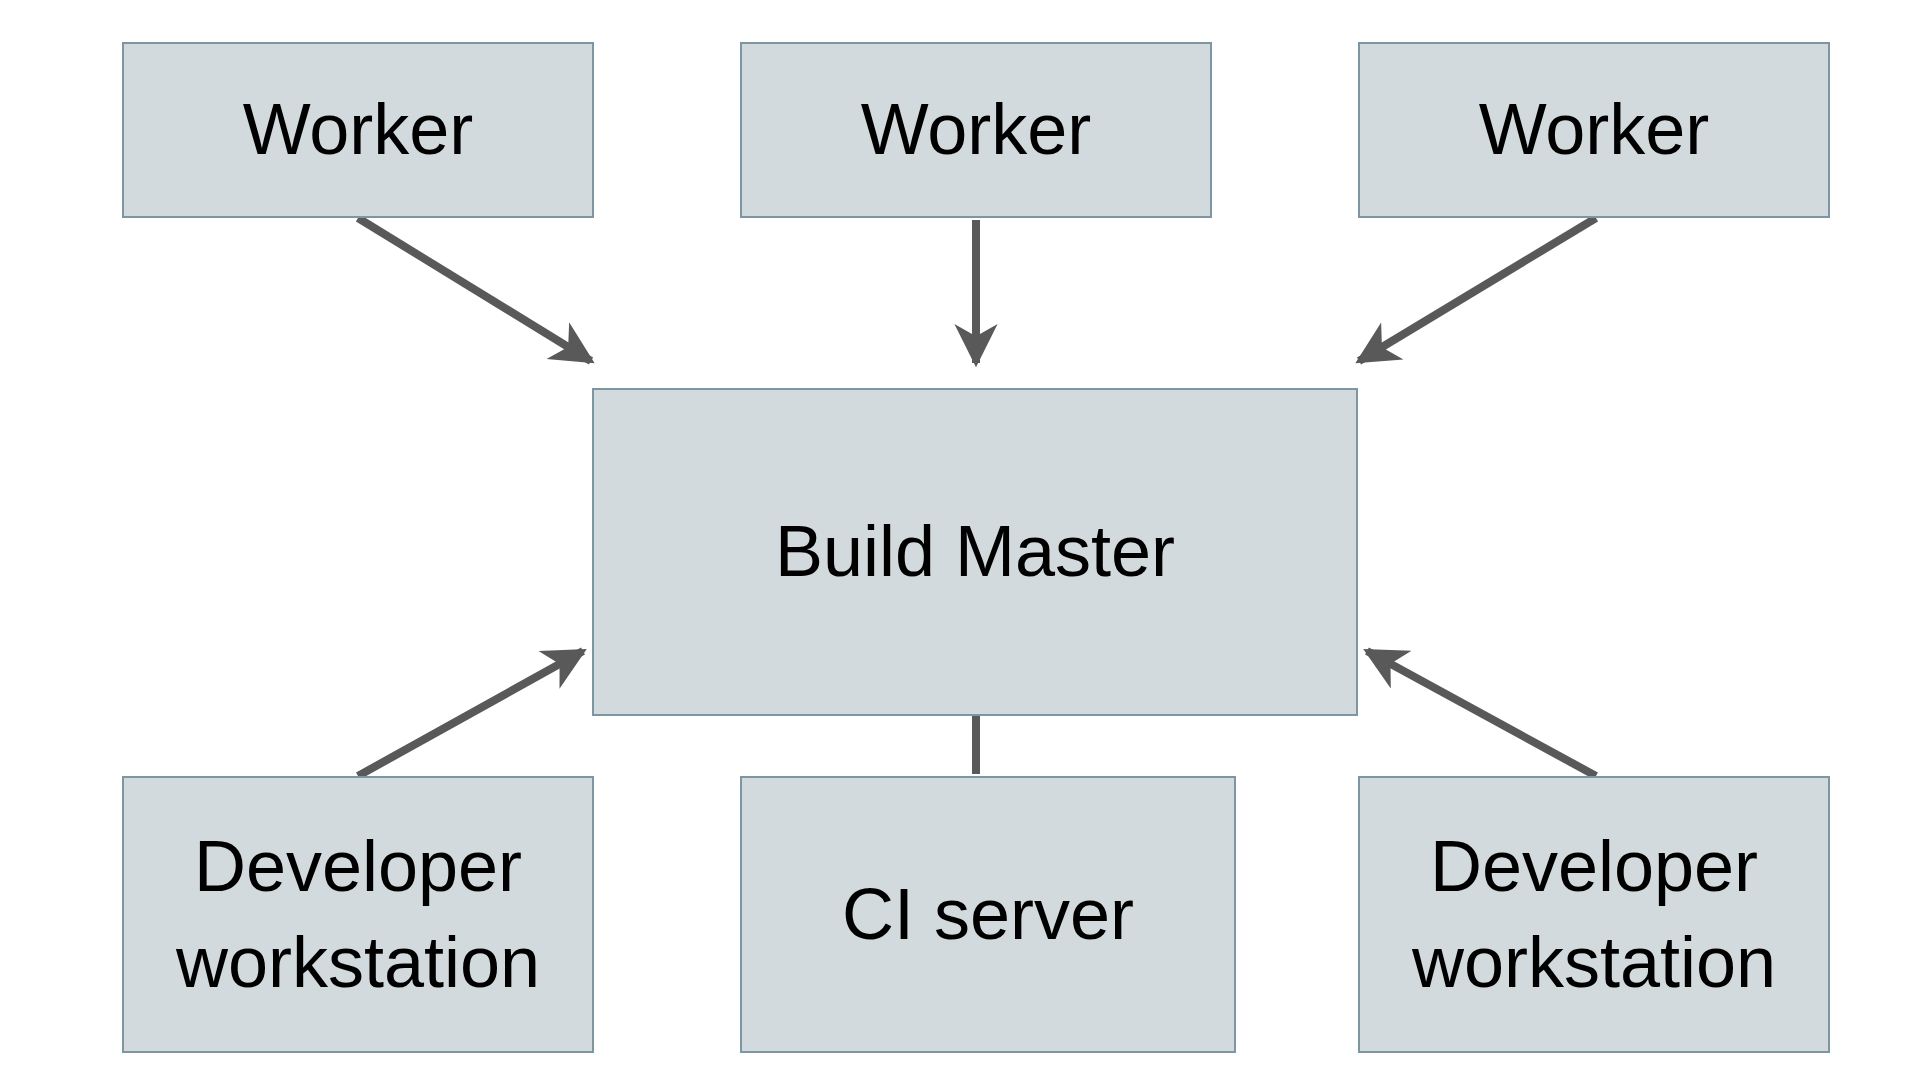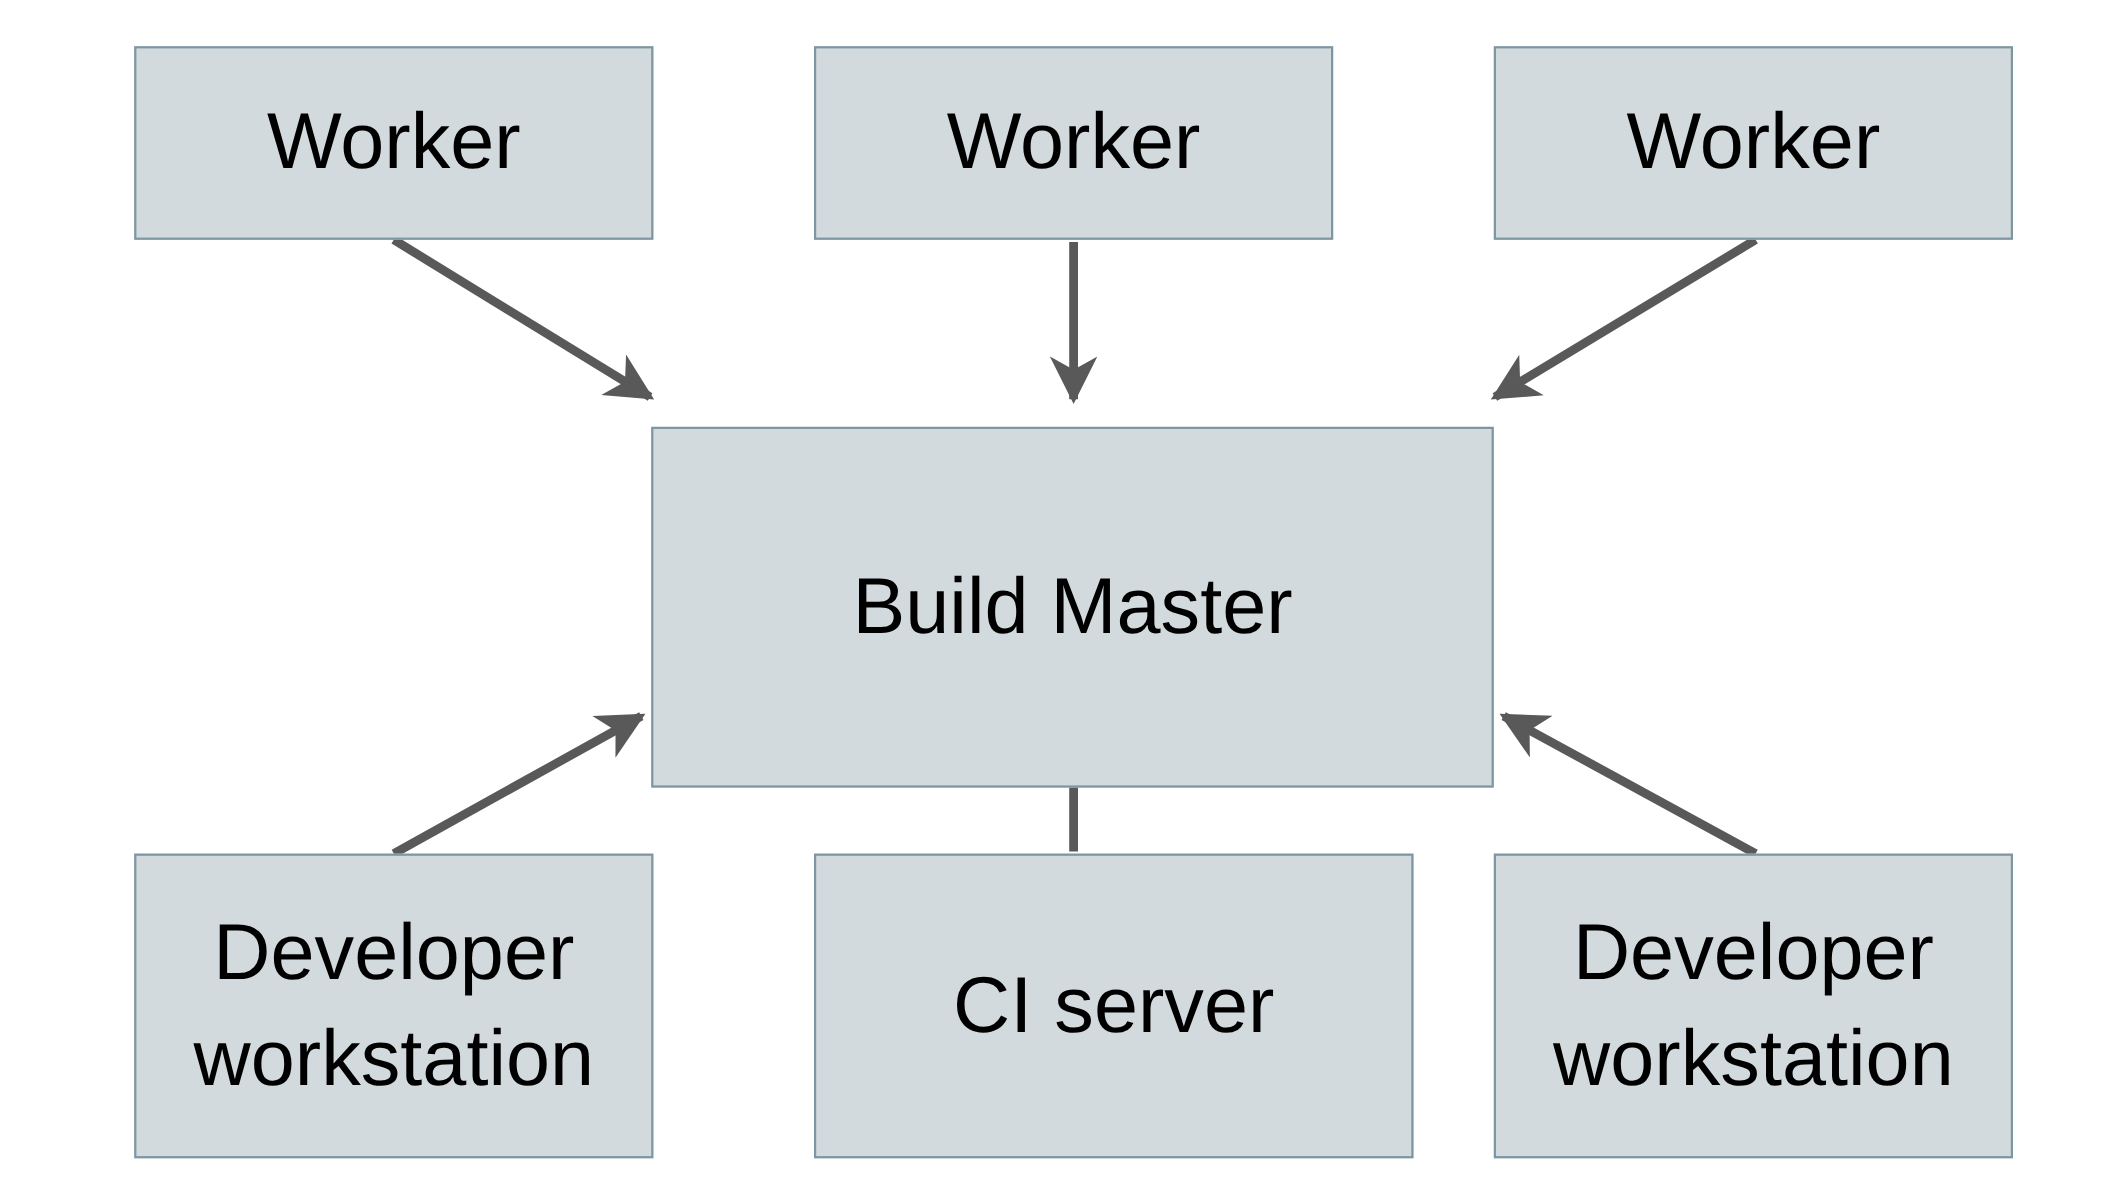--- a/index.html
+++ b/index.html
@@ -38,21 +38,21 @@
     font-size: 72px;
     line-height: 1.32;
     padding: 0 32px;
   }
   
   .pos-worker-1 { left: 122px; top: 42px;  width: 472px; height: 176px; }
   .pos-worker-2 { left: 740px; top: 42px;  width: 472px; height: 176px; }
   .pos-worker-3 { left: 1358px; top: 42px; width: 472px; height: 176px; }
   .pos-build-master { left: 592px; top: 368px; width: 766px; height: 328px; margin-top: 20px; }
   .pos-dev-1 { left: 122px; top: 776px;  width: 472px; height: 277px; }
-  .pos-ci    { left: 740px; top: 776px;  width: 545px; height: 277px; }
+  .pos-ci    { left: 740px; top: 776px;  width: 496px; height: 277px; }
   .pos-dev-2 { left: 1358px; top: 776px; width: 472px; height: 277px; }
 </style>
 </head>
 <body>
 
 <div class="stage">
 
   <svg class="arrows-layer" viewBox="0 0 1910 1090" xmlns="http://www.w3.org/2000/svg">
     <defs>
       <marker id="stealth-head" viewBox="0 0 10 10" refX="9" refY="5" markerWidth="7" markerHeight="5.4" orient="auto" markerUnits="strokeWidth">

